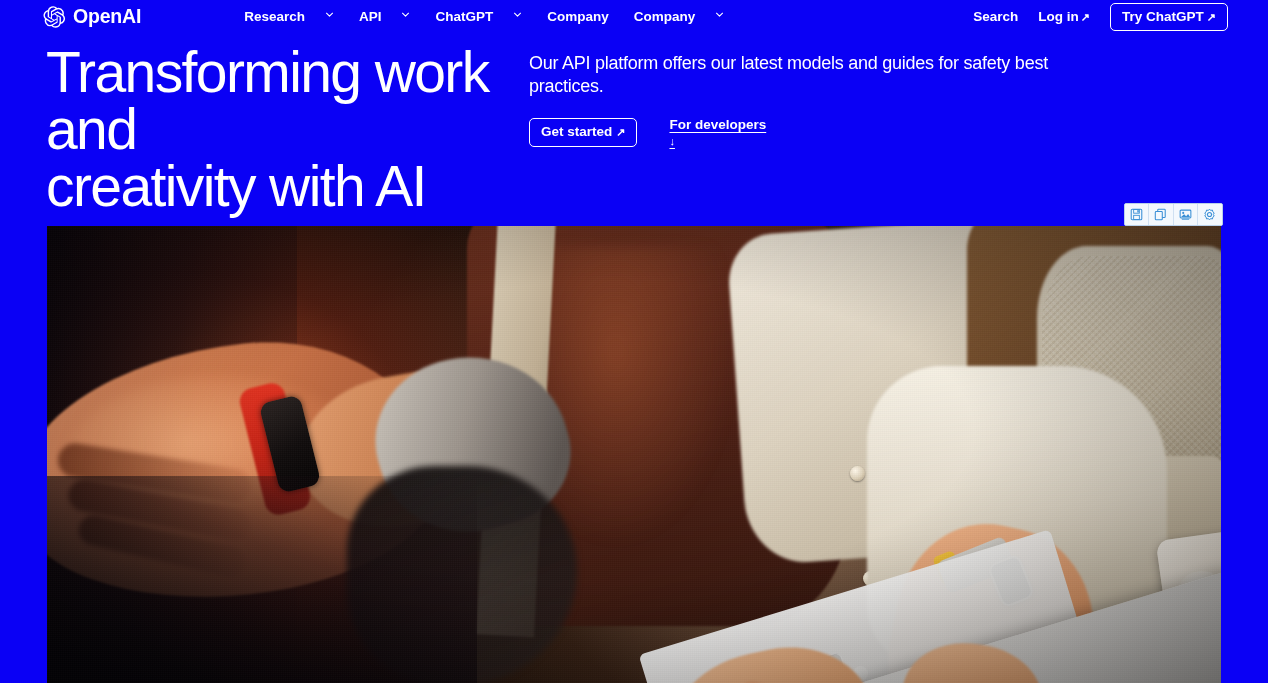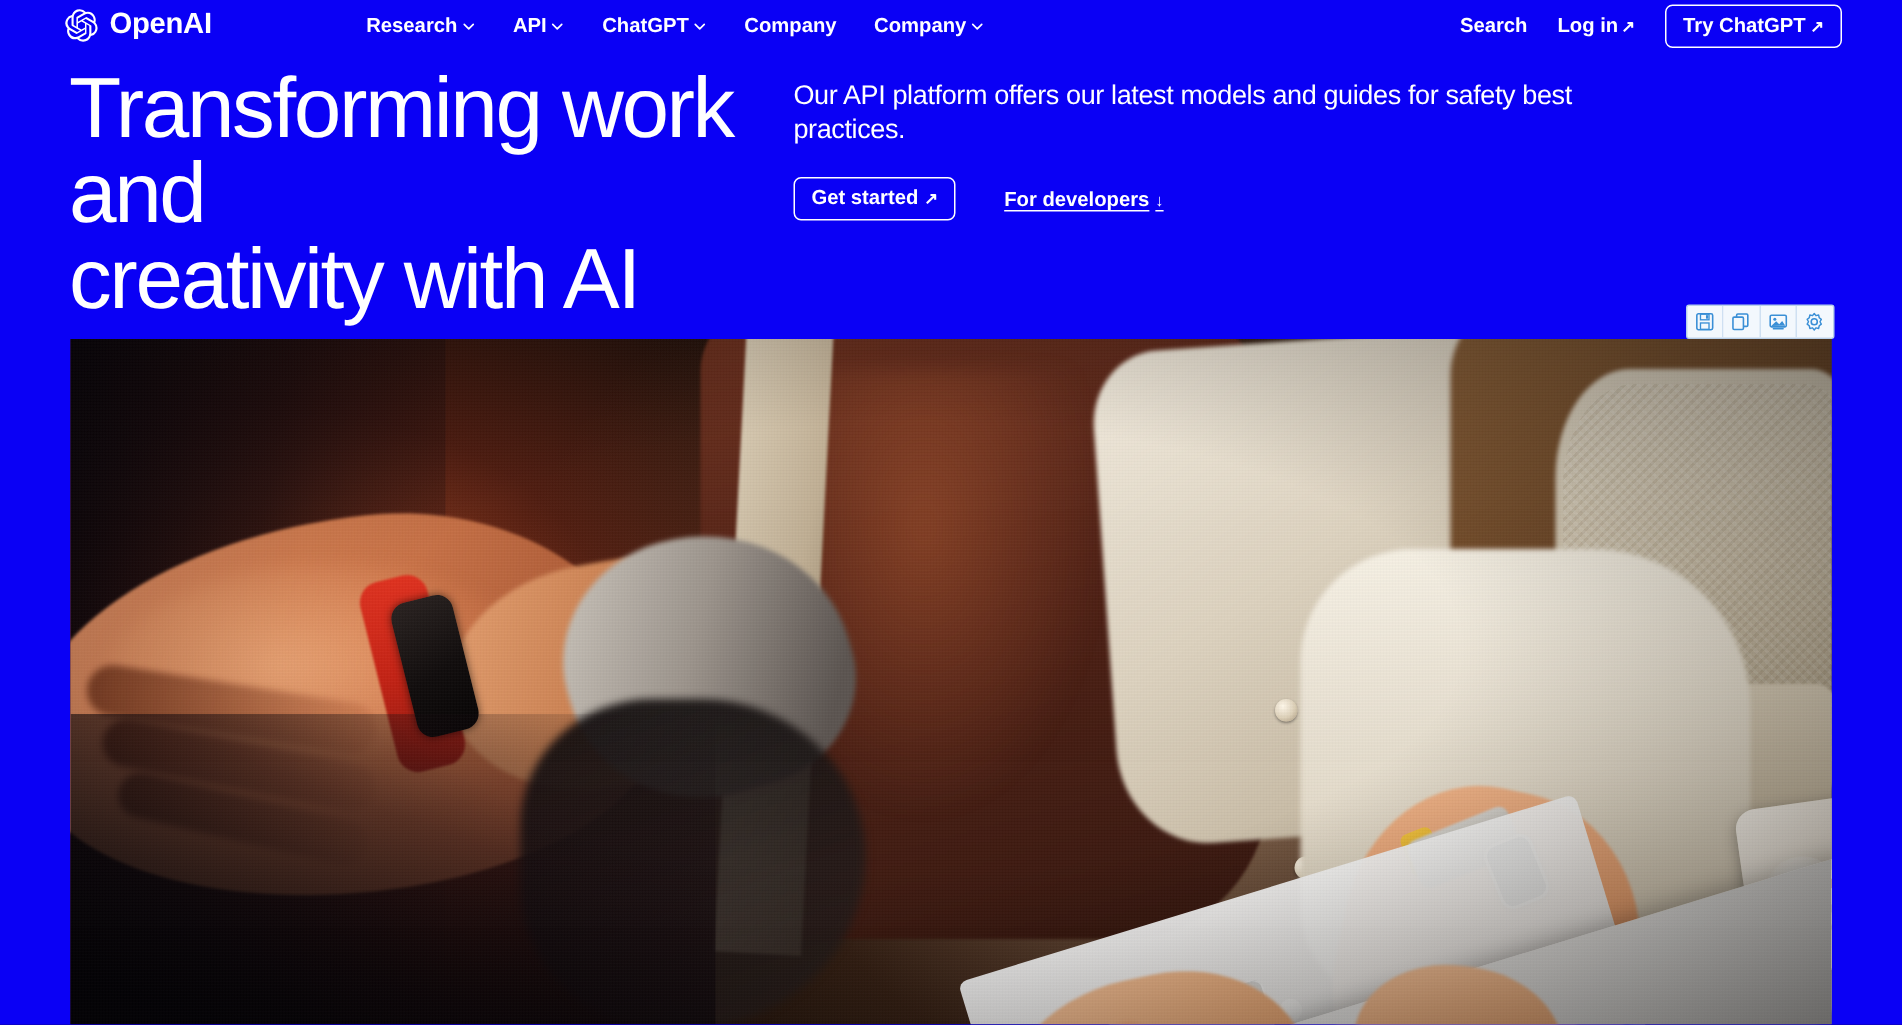--- a/index.html
+++ b/index.html
@@ -47,22 +47,21 @@
     line-height: 1;
   }
   .nav-main {
     display: flex;
     align-items: center;
     gap: 25px;
     margin-left: 103px;
   }
   .nav-item {
     display: inline-flex;
-    align-items: center;
-    gap: 3px;
+    gap: 20px;
     font-size: 13.5px;
     font-weight: 700;
     color: #fff;
     white-space: nowrap;
     cursor: pointer;
     line-height: 1;
   }
   .chev { display: block; width: 9px; height: 9px; flex: 0 0 auto; }
   .nav-right {
     margin-left: auto;
@@ -161,20 +160,21 @@
     font-weight: 700;
     color: #fff;
     text-decoration: underline;
     text-underline-offset: 2.5px;
     cursor: pointer;
     display: inline-flex;
     align-items: baseline;
     gap: 4px;
     white-space: nowrap;
     line-height: 1;
+    flex-direction: column;
   }
 
   
   .toolbar {
     position: absolute;
     top: 203px;
     left: 1124px;
     width: 99px;
     height: 23px;
     display: flex;

